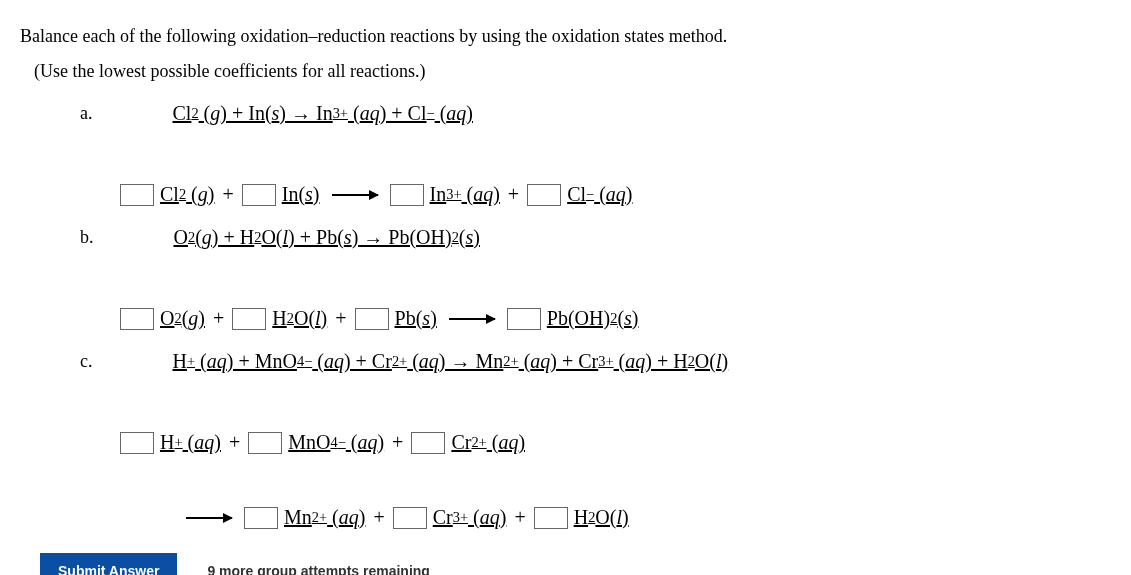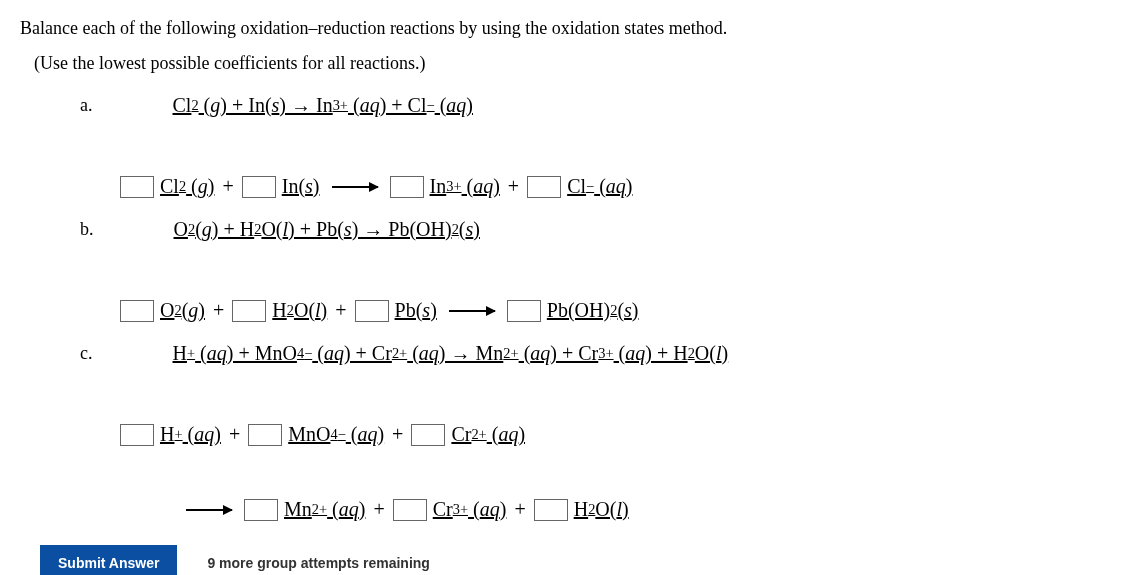--- a/index.html
+++ b/index.html
@@ -6,21 +6,21 @@
     font-family: "Times New Roman", Times, serif;
     font-size: 18px;
     margin: 0;
     padding: 10px 20px;
     color: #000;
     background: #fff;
     width: 1131px;
     box-sizing: border-box;
   }
   .instruction {
-    margin: 8px 0 14px 0;
+    margin: 16px 0 14px 0;
   }
   .hint {
     margin: 0 0 20px 14px;
   }
   .problem {
     margin: 0 0 20px 60px;
     display: flex;
     flex-direction: column;
     gap: 18px;
   }

